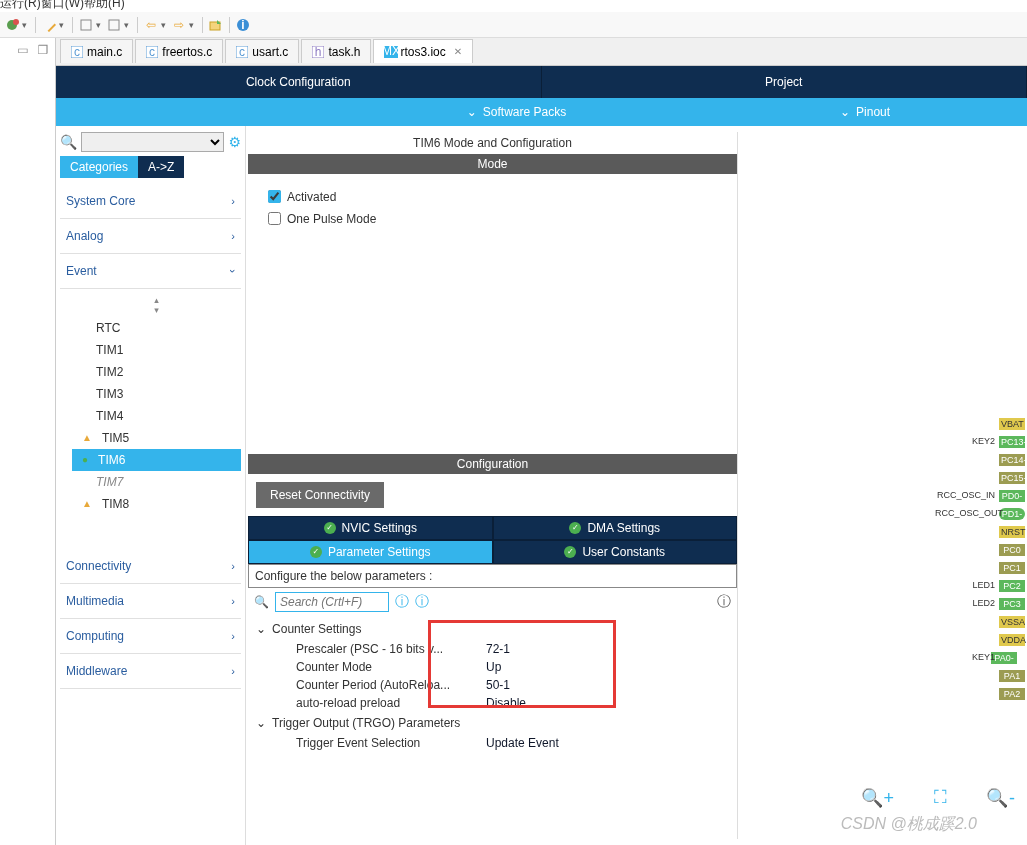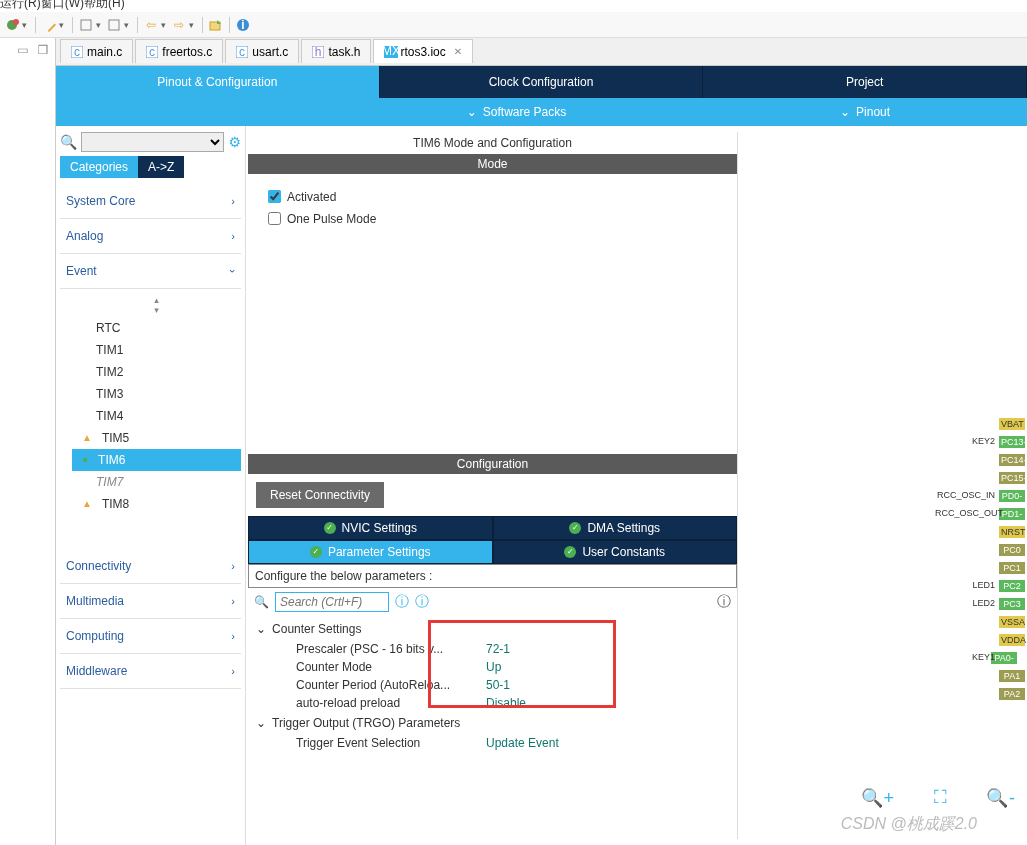--- a/index.html
+++ b/index.html
@@ -71,21 +71,21 @@
 .param-search { display:flex; align-items:center; gap:6px; padding:4px 6px; }
 .param-search input { border:1px solid #34b4eb; padding:2px 4px; font-style:italic; width:114px; color:#888; }
 .param-search .mag { color:#34b4eb; }
 .nav-ic { color:#34b4eb; cursor:pointer; font-size:14px; }
 .info-ic { color:#555; margin-left:auto; font-size:14px; cursor:pointer; }
 
 .param-tree { padding:2px 8px; position:relative; }
 .tree-group { display:flex; align-items:center; gap:6px; padding:4px 0; color:#333; cursor:pointer; }
 .tree-row { display:flex; padding:2px 0 2px 40px; color:#333; }
 .tree-row .k { width:190px; white-space:nowrap; overflow:hidden; text-overflow:ellipsis; }
-.tree-row .v { color:#0f766e; }
+.tree-row .v { color:#0f172a; }
 .red-box { position:absolute; border:3px solid #e53935; left:180px; top:4px; width:188px; height:88px; pointer-events:none; }
 
 .pin-view { width:285px; position:relative; background:#fff; }
 .pin-label { position:absolute; font-size:9px; color:#333; text-align:right; width:60px; }
 .pin-chip { position:absolute; font-size:9px; color:#fff; padding:1px 2px; width:26px; text-align:center; }
 .pin-green { background:#5cb85c; }
 .pin-yellow { background:#e0c94d; color:#333; }
 .pin-khaki { background:#9c9c52; }
 
 .footer-icons { position:absolute; bottom:36px; right:10px; display:flex; gap:40px; }
@@ -194,21 +194,20 @@
           <span class="file-icon"><svg width="14" height="12">
               <rect width="14" height="12" fill="#34b4eb"></rect>
               <text x="7" y="9" text-anchor="middle" fill="#fff" font-size="7">MX</text>
             </svg></span>
           <span>rtos3.ioc</span>
           <span class="close-x">✕</span>
         </div>
     </div>
 
     <div class="config-tabs">
-      <div class="ctab active">Pinout &amp; Configuration</div>
       <div class="ctab">Clock Configuration</div>
       <div class="ctab">Project</div>
     </div>
 
     <div class="dropdown-bar">
       <span></span>
       <div class="dd-item">
           <span>⌄</span>
           <span>Software Packs</span>
         </div>
@@ -350,21 +349,21 @@
 
       <div class="pin-view">
         <div id="pin-container">
             <div class="pin-chip pin-yellow" style="right: 0px; top: 292px;">VBAT</div>
             <div class="pin-chip pin-green" style="right: 0px; top: 310px;">PC13-</div>
             <div class="pin-label" style="right: 30px; top: 310px;">KEY2</div>
             <div class="pin-chip pin-khaki" style="right: 0px; top: 328px;">PC14-</div>
             <div class="pin-chip pin-khaki" style="right: 0px; top: 346px;">PC15-</div>
             <div class="pin-chip pin-green" style="right: 0px; top: 364px;">PD0-</div>
             <div class="pin-label" style="right: 30px; top: 364px;">RCC_OSC_IN</div>
-            <div class="pin-chip pin-green" style="right: 0px; top: 382px;">PD1-</div>
+            <div class="pin-chip pin-green" style="right: 0px; top: 382px; border-radius: 6px;">PD1-</div>
             <div class="pin-label" style="right: 30px; top: 382px;">RCC_OSC_OUT</div>
             <div class="pin-chip pin-yellow" style="right: 0px; top: 400px;">NRST</div>
             <div class="pin-chip pin-khaki" style="right: 0px; top: 418px;">PC0</div>
             <div class="pin-chip pin-khaki" style="right: 0px; top: 436px;">PC1</div>
             <div class="pin-chip pin-green" style="right: 0px; top: 454px;">PC2</div>
             <div class="pin-label" style="right: 30px; top: 454px;">LED1</div>
             <div class="pin-chip pin-green" style="right: 0px; top: 472px;">PC3</div>
             <div class="pin-label" style="right: 30px; top: 472px;">LED2</div>
             <div class="pin-chip pin-yellow" style="right: 0px; top: 490px;">VSSA</div>
             <div class="pin-chip pin-yellow" style="right: 0px; top: 508px;">VDDA</div>

